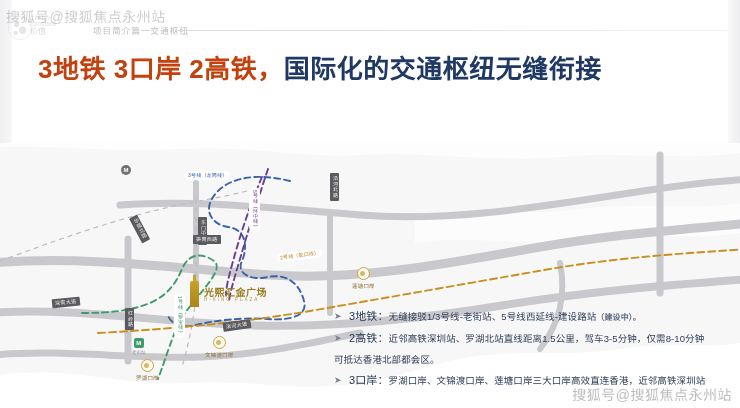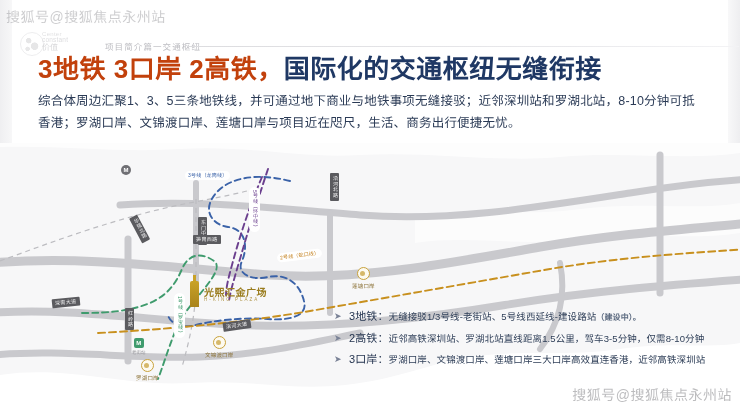--- a/index.html
+++ b/index.html
@@ -19,21 +19,21 @@
   
   .gutter-l,.gutter-r{
     position:absolute;top:0;height:408px;width:12px;
     background:linear-gradient(90deg,#efeff1,#f7f7f8);
   }
   .gutter-l{left:0;}
   .gutter-r{right:0;background:linear-gradient(270deg,#eeeef0,#f8f8f9);}
 
   
   .header{
-    position:absolute;left:12px;top:0;width:727px;height:44px;margin-top:16px;
+    position:absolute;left:0;top:0;width:727px;height:44px;
   }
   .logo{
     position:absolute;left:8px;top:14px;width:78px;height:26px;
     opacity:.45;
   }
   .logo-globe{
     position:absolute;left:0;top:2px;width:22px;height:22px;
     border-radius:50%;
     background:
       radial-gradient(circle at 35% 35%, #c9c9cc 0 2.5px, transparent 3px),
@@ -191,21 +191,20 @@
       </div>
     </div>
     <div class="header-caption">项目简介篇一交通枢纽</div>
     <div class="header-rule"></div>
   </div>
 
   <div class="title">
     <span class="gold">3地铁  3口岸  2高铁，</span><span class="navy">国际化的交通枢纽无缝衔接</span>
   </div>
 
-  <div class="para">综合体周边汇聚1、3、5三条地铁线，并可通过地下商业与地铁事项无缝接驳；近邻深圳站和罗湖北站，8-10分钟可抵香港；罗湖口岸、文锦渡口岸、莲塘口岸与项目近在咫尺，生活、商务出行便捷无忧。</div>
 
   <div class="map">
 
     <svg width="740" height="265" viewBox="0 0 740 265">
 
       <path d="M0,0 L740,0 L740,265 L0,265 Z" fill="#f7f7f8"></path>
       <path d="M0,4 C60,2 120,10 180,6 C250,2 300,16 360,12 C430,8 500,20 560,14 C620,8 690,18 740,10 L740,0 L0,0 Z" fill="#ffffff" opacity=".75"></path>
 
       <path d="M0,232 C70,222 120,244 190,240 C250,236 290,248 345,242 C400,236 430,220 470,214 C520,206 570,214 620,206 C670,198 710,206 740,200 L740,265 L0,265 Z" fill="#ffffff"></path>
       <path d="M415,100 C470,92 520,104 575,96 C630,88 690,98 740,90 L740,60 C690,68 640,58 580,66 C520,74 470,64 415,72 Z" fill="#ffffff" opacity=".6"></path>
@@ -301,20 +300,21 @@
 
     <div class="bullet-row">
       <span class="bullet-arrow">➤</span>
       <span class="b-key">3地铁：</span><span>无缝接驳1/3号线-老街站、5号线西延线-建设路站</span><span class="b-note">（建设中）。</span>
     </div>
 
     <div class="bullet-row">
       <span class="bullet-arrow">➤</span>
       <span class="b-key">2高铁：</span><span>近邻高铁深圳站、罗湖北站直线距离1.5公里，驾车3-5分钟，仅需8-10分钟</span>
     </div>
+    <div class="bullet-cont">可抵达香港北部都会区。</div>
 
     <div class="bullet-row">
       <span class="bullet-arrow">➤</span>
       <span class="b-key">3口岸：</span><span>罗湖口岸、文锦渡口岸、莲塘口岸三大口岸高效直连香港，近邻高铁深圳站</span>
     </div>
 
   </div>
 
   <div class="wm wm-top">搜狐号@搜狐焦点永州站</div>
   <div class="wm wm-bot">搜狐号@搜狐焦点永州站</div>

